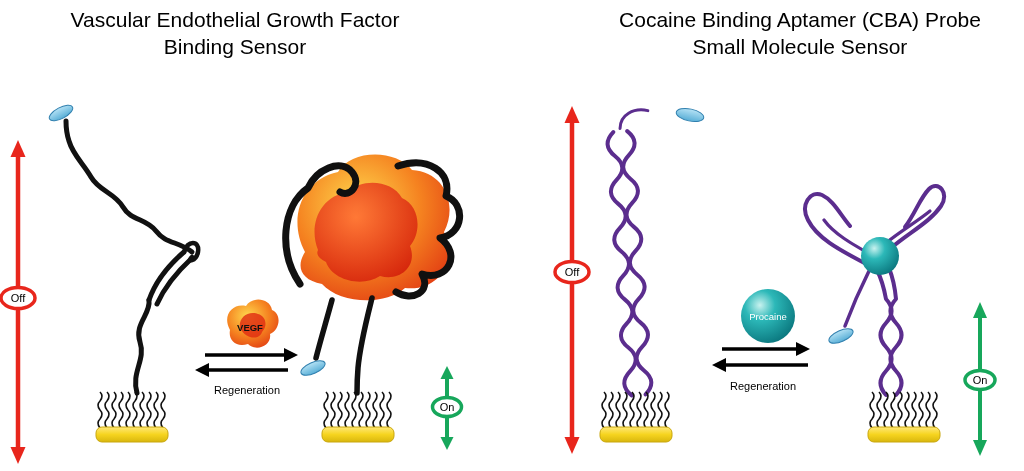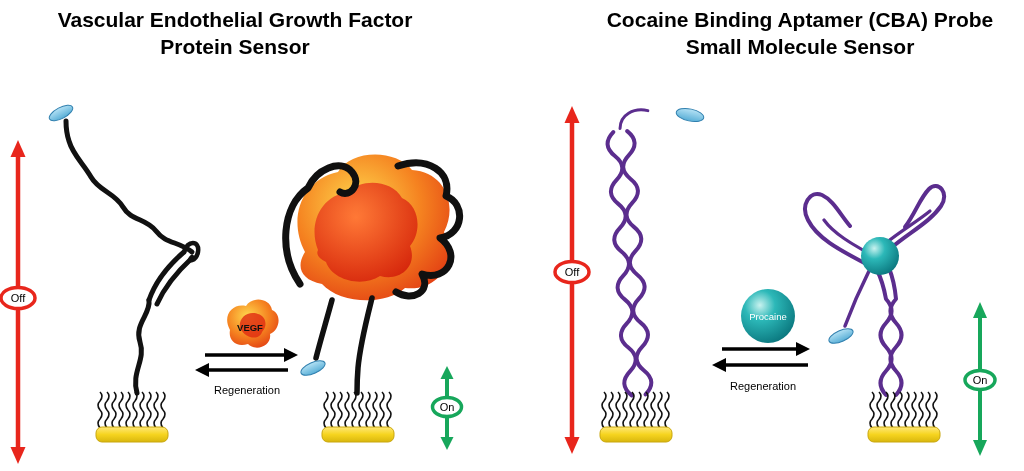--- a/index.html
+++ b/index.html
@@ -1,32 +1,32 @@
 <!DOCTYPE html>
 <html><head>
 <meta charset="utf-8">
 <style>
   html,body{margin:0;padding:0;background:#fff;}
   .canvas{position:relative;width:1024px;height:471px;background:#ffffff;overflow:hidden;
           font-family:"Liberation Sans",sans-serif;}
-  .panel-title{position:absolute;top:6px;text-align:center;font-weight:700;
+  .panel-title{position:absolute;top:6px;text-align:center;font-weight:400;
                font-size:21px;line-height:27px;color:#000;}
   #left-title{left:20px;width:430px;}
   #right-title{left:570px;width:460px;}
   svg{position:absolute;left:0;top:0;}
   .svg-label{font-family:"Liberation Sans",sans-serif;}
 </style>
 </head>
 <body>
 
 <div class="canvas">
 
   <div class="panel-title" id="left-title">
     <div>Vascular Endothelial Growth Factor</div>
-    <div>Protein Sensor</div>
+    <div>Binding Sensor</div>
   </div>
 
   <div class="panel-title" id="right-title">
     <div>Cocaine Binding Aptamer (CBA) Probe</div>
     <div>Small Molecule Sensor</div>
   </div>
 
   <svg width="1024" height="471" viewBox="0 0 1024 471">
     <defs>
       <path id="sq" d="M0,0 q4,4 0,9 q-4,4 0,9 q4,4 0,9 q-4,4 0,9" fill="none" stroke="#111" stroke-width="1.6"></path>

